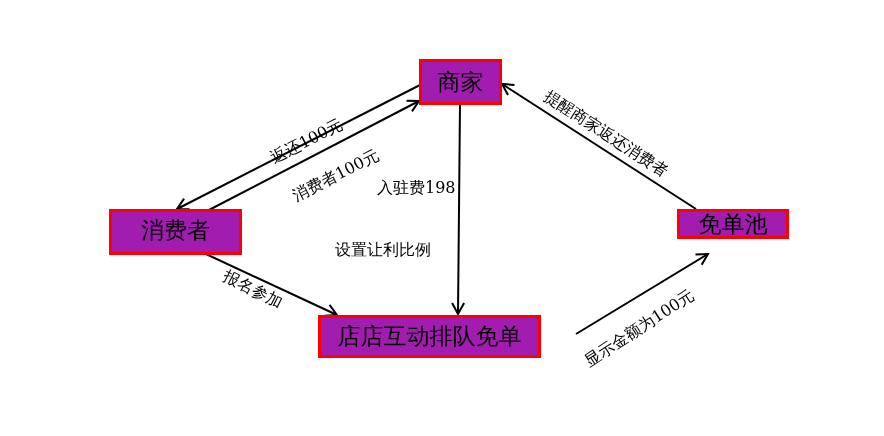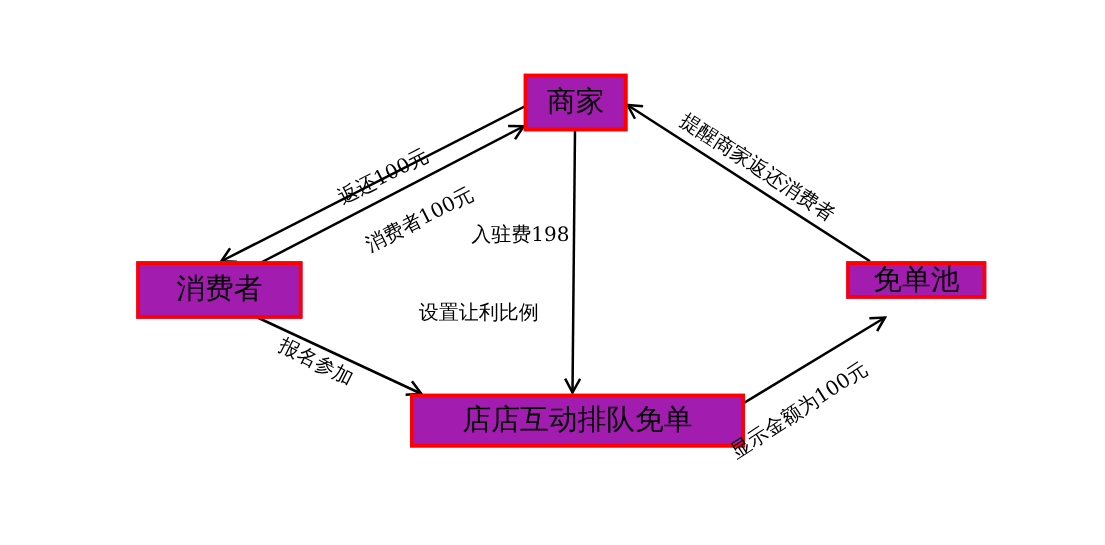--- a/index.html
+++ b/index.html
@@ -37,21 +37,21 @@
 
 <div class="node" style="left:419px; top:59px; width:83px; height:46px;">
   <span>商家</span>
 </div>
 <div class="node" style="left:109px; top:209px; width:133px; height:46px;font-family:Liberation Mono, monospace;">
   <span>消费者</span>
 </div>
 <div class="node" style="left:655px; top:209px; width:112px; height:30px;margin-left:22px;">
   <span>免单池</span>
 </div>
-<div class="node" style="left:328px; top:315px; width:268px; height:43px;">
+<div class="node" style="left:318px; top:315px; width:223px; height:43px;">
   <span>店店互动排队免单</span>
 </div>
 
 <div class="lbl" style="left:268px; top:152px; transform: rotate(-27deg);">返还100元</div>
 <div class="lbl" style="left:290px; top:190px; transform: rotate(-27deg);">消费者100元</div>
 <div class="lbl" style="left:365px; top:180px;margin-left:12px;">入驻费198</div>
 <div class="lbl" style="left:335px; top:242px;text-align:right;">设置让利比例</div>
 <div class="lbl" style="left:228px; top:268px; transform: rotate(27deg);">报名参加</div>
 <div class="lbl" style="left:582px; top:356px; transform: rotate(-33deg);">显示金额为100元</div>
 <div class="lbl" style="left:550px; top:88px; transform: rotate(33deg);">提醒商家返还消费者</div>

